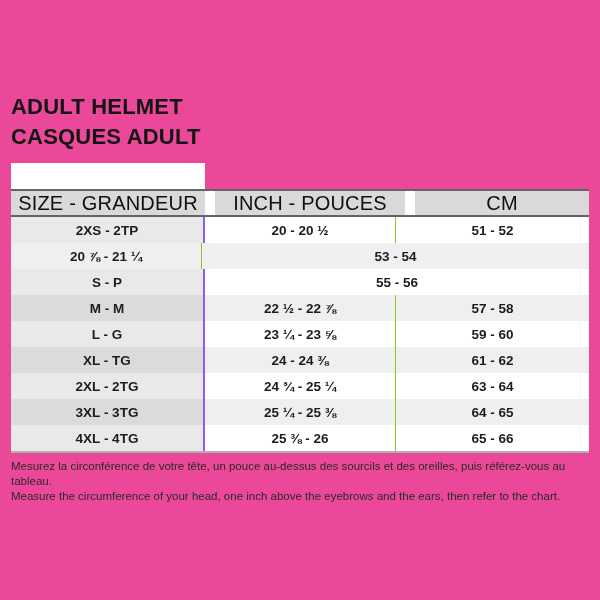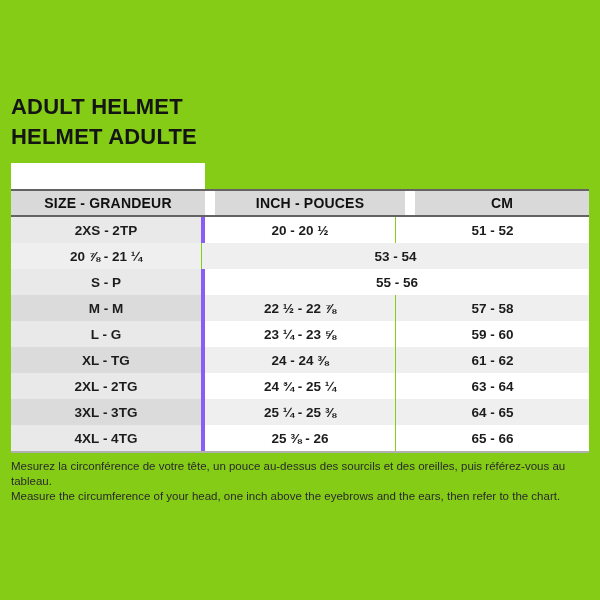--- a/index.html
+++ b/index.html
@@ -1,18 +1,18 @@
 <!DOCTYPE html>
 <html><head>
 <meta charset="utf-8">
 <style>
   * { margin:0; padding:0; box-sizing:border-box; }
   html,body { background:#ffffff; }
   .page {
-    position:relative; width:600px; height:600px; background:#84cc16;
+    position:relative; width:600px; height:600px; background:#ec4899;
     font-family:"Liberation Sans", sans-serif; color:#111111; overflow:hidden;
   }
   .title-block { position:absolute; left:11px; top:92px; }
   .title-line {
     font-size:22px; font-weight:bold; line-height:30px; color:#141414;
     letter-spacing:0.2px;
   }
   .size-table { position:absolute; left:11px; top:163px; width:578px; }
   .band-row { display:flex; height:26px; }
   .band-spacer { width:194px; background:#ffffff; }
@@ -20,50 +20,50 @@
     flex:1; background:#f1f1f1; border:1px solid #c9c9c9; border-bottom:none;
     display:flex; align-items:center; justify-content:center;
     font-size:9.5px; letter-spacing:0.4px; color:#2e2e2e; font-weight:normal;
   }
   .header-row {
     display:flex; height:28px; background:#ffffff;
     border-top:2px solid #636363; border-bottom:2px solid #636363;
   }
   .header-cell {
     background:#d9d9d9; display:flex; align-items:center; justify-content:center;
-    font-weight:bold; font-size:14px; color:#101010; letter-spacing:0.2px;text-align:center;
+    font-weight:normal; font-size:20px; color:#101010; letter-spacing:0.2px;text-align:center;
   }
   .header-cell + .header-cell { margin-left:10px; }
   .hc-size { width:194px; }
   .hc-inch { width:190px; }
   .hc-cm { flex:1; }
   .rows { border-bottom:2px solid #b0b0b0; }
   .trow { display:flex; height:26px; }
   .cell {
     display:flex; align-items:center; justify-content:center;
     font-size:13.5px; font-weight:bold; color:#1c1c1c;
   }
-  .size-cell { width:194px; border-right:4px solid #8b5cf6; }
+  .size-cell { width:194px; border-right:2px solid #8b5cf6; }
   .inch-cell { width:191px; border-right:1px solid #84cc16; }
   .cm-cell { flex:1; }
   .trow:nth-child(odd) .size-cell { background:#e9e9e9; }
   .trow:nth-child(odd) .inch-cell, .trow:nth-child(odd) .cm-cell { background:#ffffff; }
   .trow:nth-child(even) .size-cell { background:#dbdbdb; }
   .trow:nth-child(even) .inch-cell, .trow:nth-child(even) .cm-cell { background:#efefef; }
   .footnote { position:absolute; left:11px; top:459px; width:578px; }
   .footnote-line { font-size:11.5px; line-height:15px; color:#2a2a2a; font-weight:normal; }
 </style>
 </head>
 <body>
 
 <div class="page">
 
   <div class="title-block">
     <div class="title-line">ADULT HELMET</div>
-    <div class="title-line">HELMET ADULTE</div>
+    <div class="title-line">CASQUES ADULT</div>
   </div>
 
   <div class="size-table">
     <div class="band-row">
       <div class="band-spacer"></div>
     </div>
     <div class="header-row">
       <div class="header-cell hc-size">SIZE - GRANDEUR</div>
       <div class="header-cell hc-inch">INCH - POUCES</div>
       <div class="header-cell hc-cm">CM</div>

